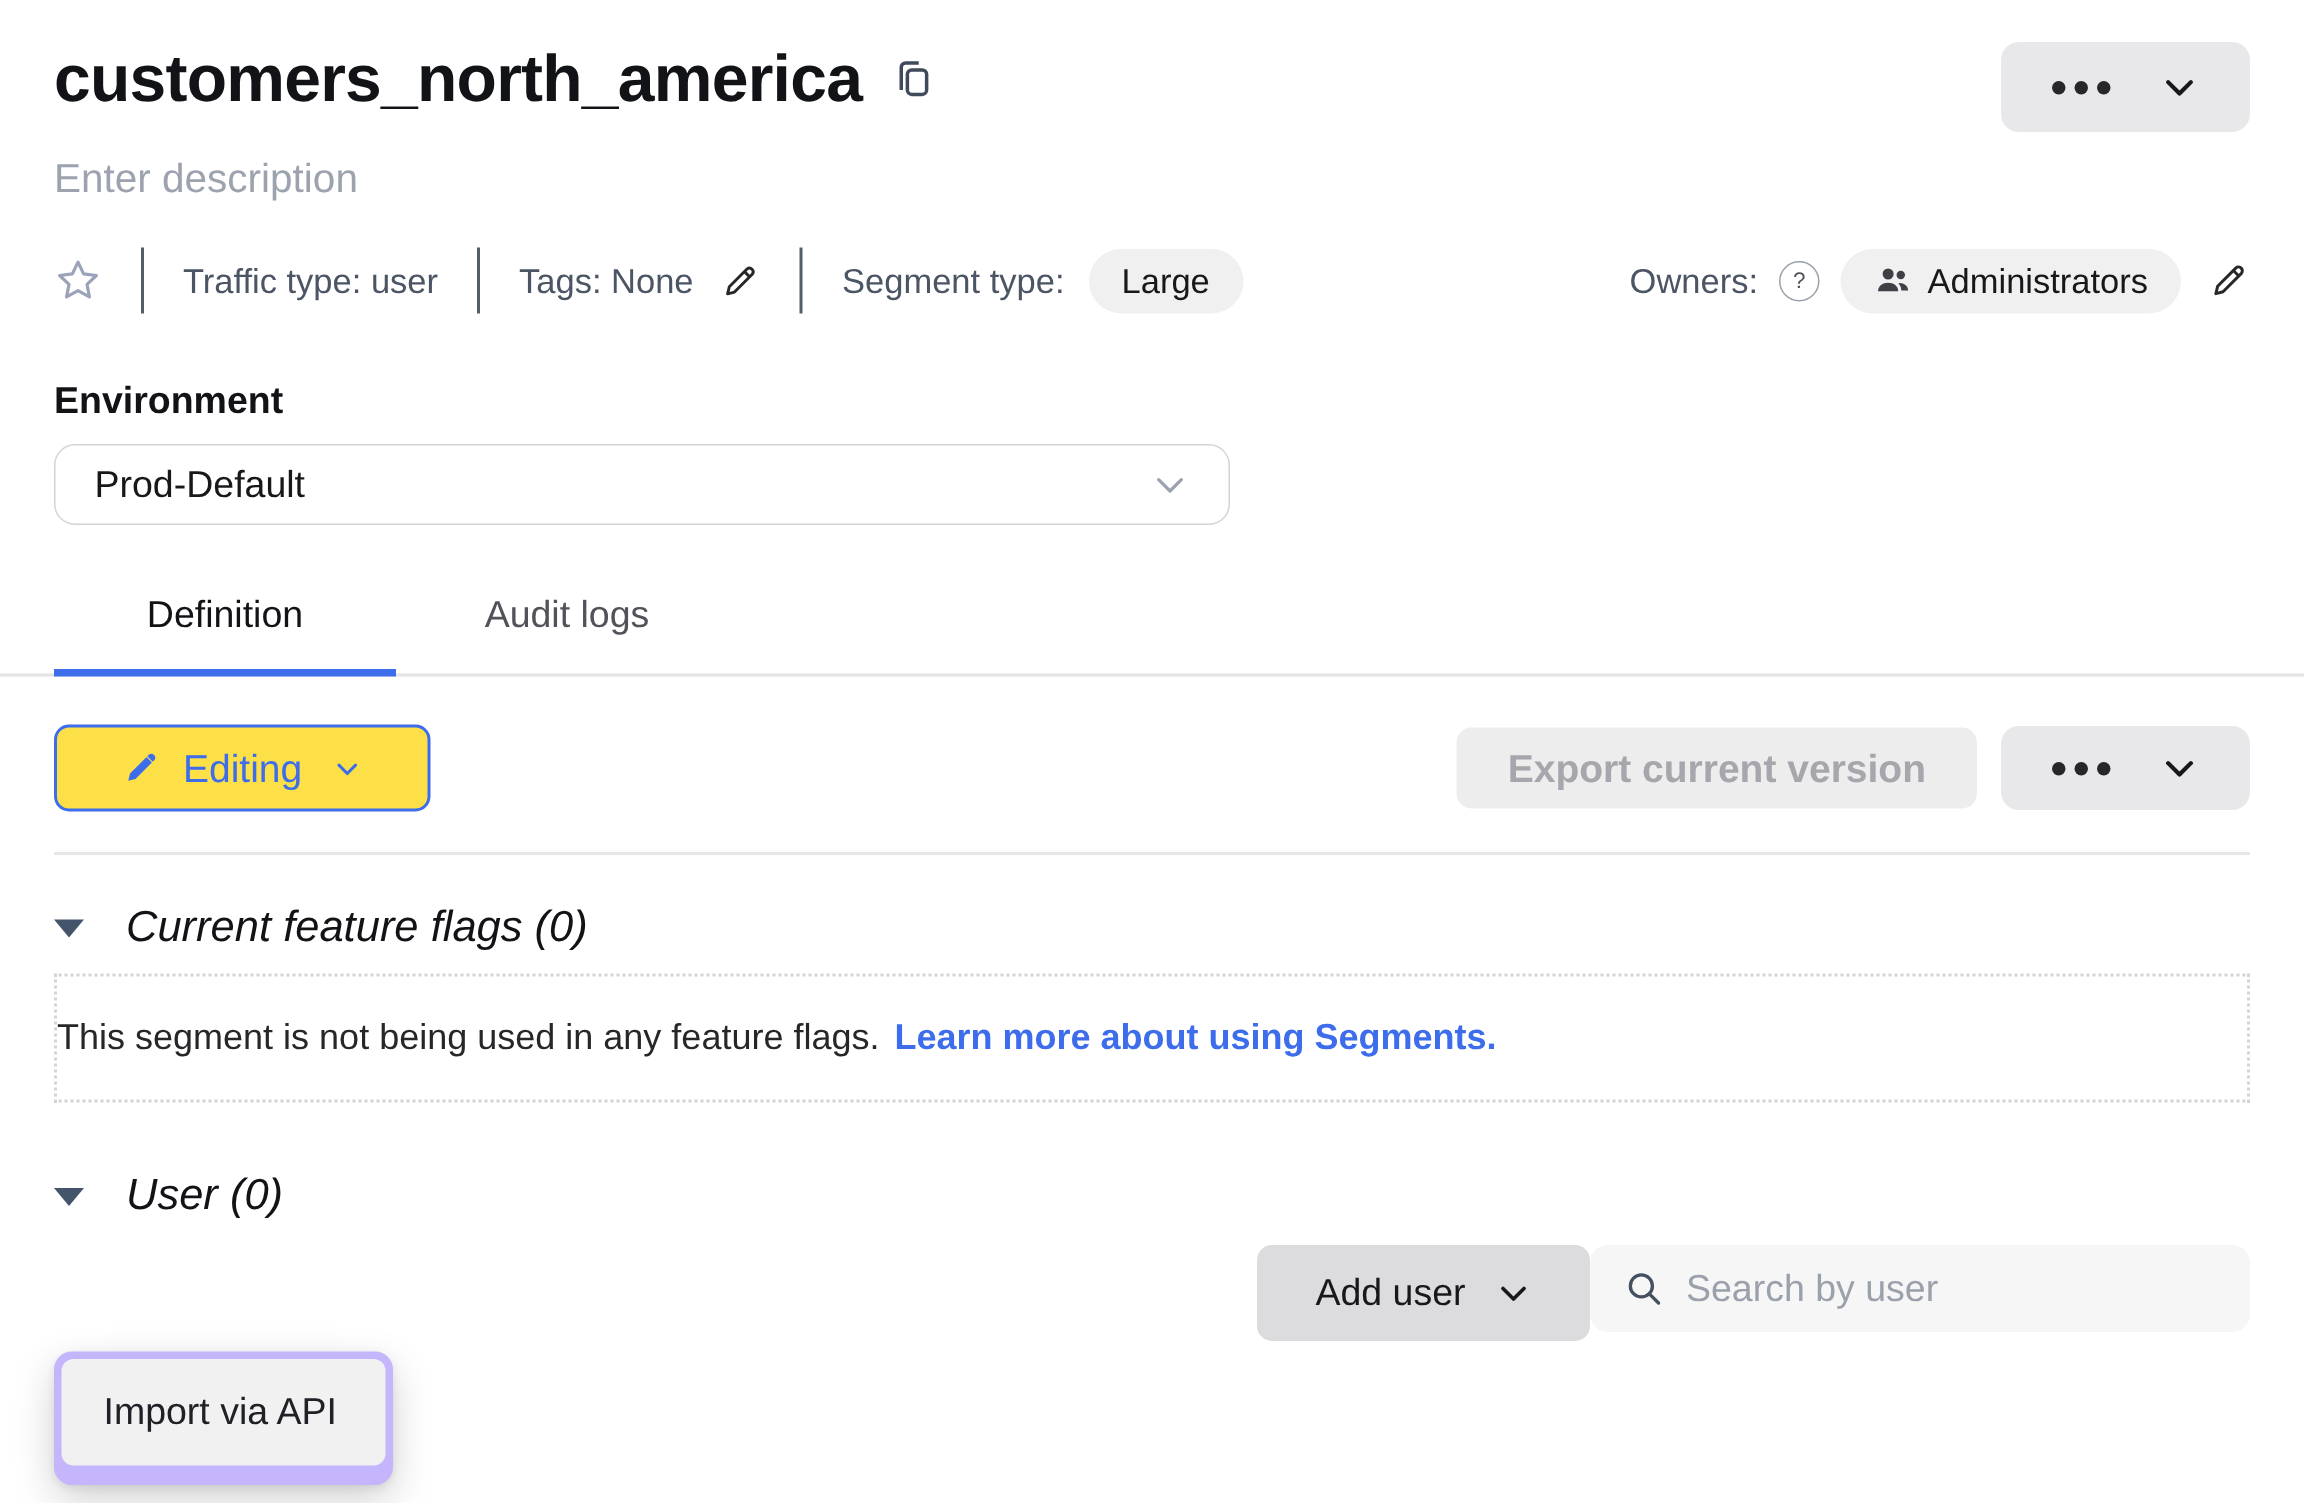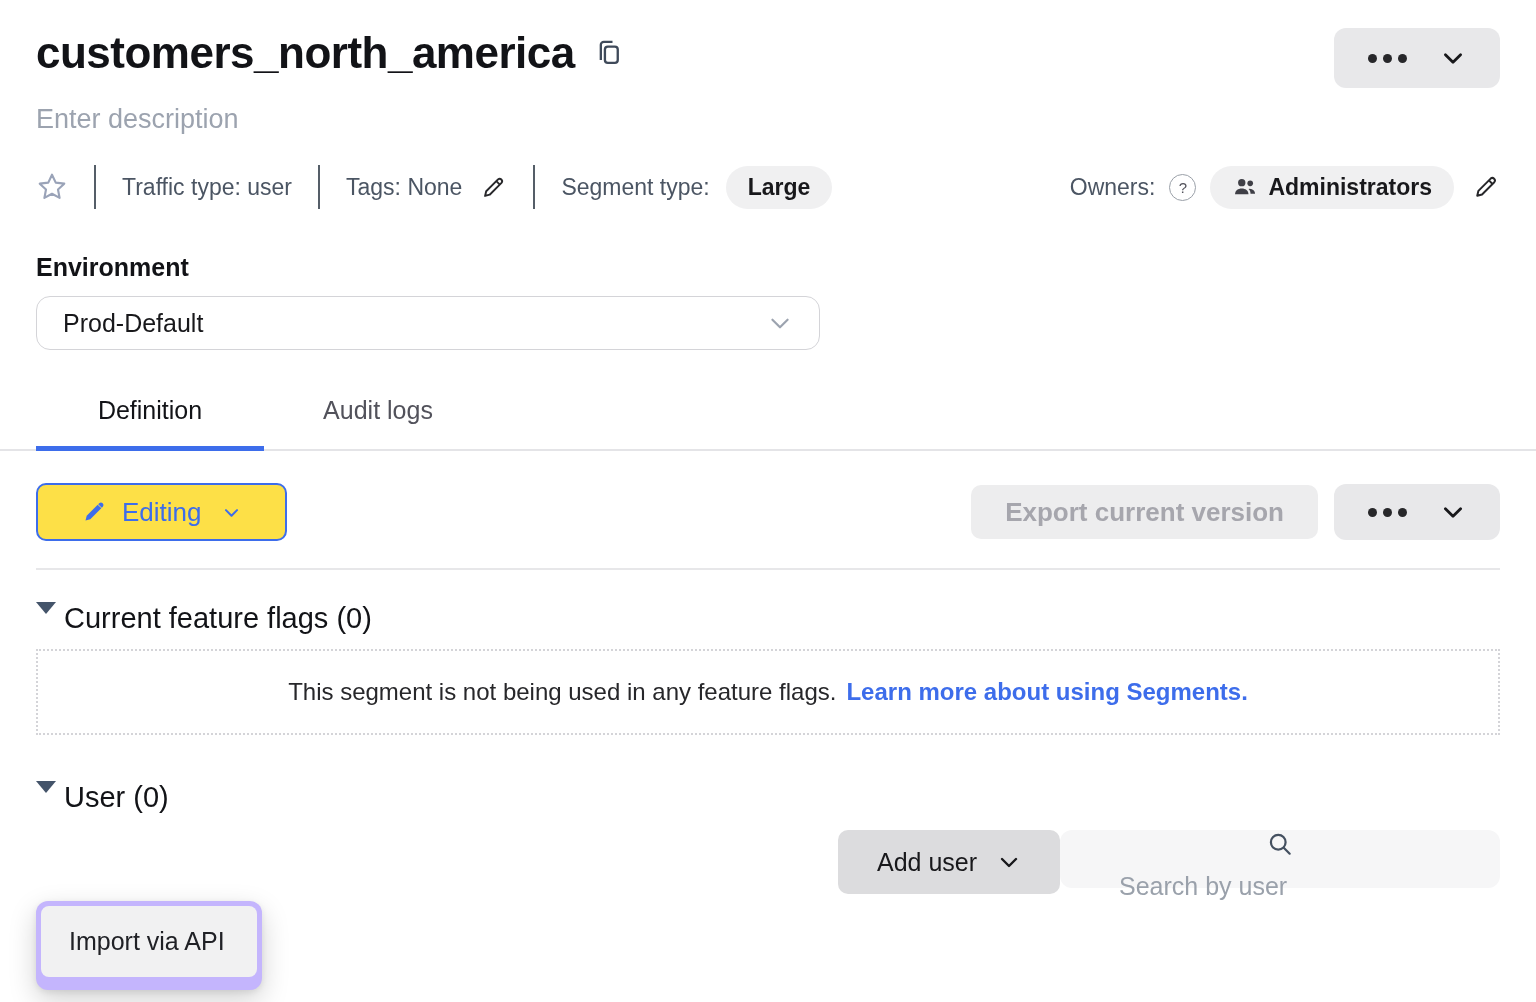--- a/index.html
+++ b/index.html
@@ -19,21 +19,21 @@
   .dots i { width: 9px; height: 9px; border-radius: 50%; background: #27272a; display: block; }
 
   .description { margin-top: 16px; font-size: 27px; color: #9ca3af; }
 
   
   .meta-row { margin-top: 30px; display: flex; align-items: center; }
   .meta-text { font-size: 23px; color: #4b5563; }
   .vdiv { width: 2px; height: 44px; background: #555e68; margin: 0 26px; }
   .vdiv.first { margin-left: 26px; }
   .pill { background: #f0f0f1; border-radius: 24px; padding: 8px 22px; font-size: 23px; color: #18181b;
-          display: inline-flex; align-items: center; gap: 10px; border: none; cursor: pointer; font-weight: bold; }
+          display: inline-flex; align-items: center; gap: 10px; border: none; cursor: pointer; }
   .meta-right { margin-left: auto; display: flex; align-items: center; gap: 14px; }
   .help-circle { width: 27px; height: 27px; border: 1.5px solid #9aa0a8; border-radius: 50%;
                  display: inline-flex; align-items: center; justify-content: center;
                  font-size: 15px; color: #52525b; }
   .meta-row .pencil { margin-left: 4px; }
 
   
   .env-label { margin-top: 44px; font-size: 25px; font-weight: 700; color: #121317; }
   .env-select { margin-top: 14px; width: 784px; height: 54px; border: 1.5px solid #d4d4d8; border-radius: 14px;
                 display: flex; align-items: center; justify-content: space-between; padding: 0 26px;
@@ -53,43 +53,43 @@
                  display: inline-flex; align-items: center; gap: 16px; padding: 0 44px; cursor: pointer;
                  font-size: 26px; color: var(--accent); font-family: inherit; }
   .toolbar-right { margin-left: auto; display: flex; align-items: center; gap: 16px; }
   .export-btn { height: 54px; background: #ededee; border: none; border-radius: 10px; padding: 0 34px;
                 font-size: 26px; font-weight: 600; color: #a6a6ad; cursor: default; font-family: inherit; }
   .more-btn.small { height: 56px; }
 
   .hdiv { margin-top: 27px; height: 2px; background: #e7e7e9; }
 
   
-  .section-header { display: flex; gap: 8px; cursor: pointer; }
+  .section-header { display: flex; align-items: center; gap: 28px; cursor: pointer; font-style: italic; }
   .section-header.flags { margin-top: 32px; }
   .section-header.user { margin-top: 46px; }
   .caret-down { width: 0; height: 0; border-left: 10px solid transparent; border-right: 10px solid transparent;
                 border-top: 12px solid #44546a; }
   .section-title { font-size: 29px; font-weight: 500; color: #121317; }
 
   .dotted-box { margin-top: 14px; border: 2px dotted #d4d4d8; height: 86px;
-                display: flex; align-items: center; justify-content: center; gap: 10px; }
+                display: flex; align-items: center; justify-content: flex-start; gap: 10px; }
   .dotted-box .msg { font-size: 24px; color: #27272a; }
   .dotted-box .link { font-size: 24px; font-weight: 700; color: var(--accent); text-decoration: none; cursor: pointer; }
 
   
   .user-controls { margin-top: 16px; display: flex; align-items: flex-start; justify-content: flex-end; position: relative; }
   .add-user-btn { width: 222px; height: 64px; background: #dcdcde; border: none; border-radius: 10px;
                   display: inline-flex; align-items: center; justify-content: center; gap: 20px;
                   font-size: 25px; color: #18181b; cursor: pointer; font-family: inherit; }
   .dropdown { position: absolute; left: 0; top: 71px; width: 226px; background: #c4b5fd; border-radius: 12px;
               padding: 5px 5px 13px; box-shadow: 0 10px 28px rgba(0,0,0,0.18), 0 2px 6px rgba(0,0,0,0.08); z-index: 5; }
   .dropdown-item { background: #f1f1f2; border-radius: 8px; padding: 21px 28px; font-size: 25px; color: #202126; cursor: pointer; }
 
   .search-box { width: 440px; height: 58px; background: #f6f6f7; border-radius: 12px;
-                display: flex; align-items: center; gap: 14px; padding: 0 22px; flex-direction: column; }
+                display: flex; align-items: center; gap: 14px; padding: 0 22px; }
   .search-box input { border: none; background: transparent; outline: none; font-size: 25px; flex: 1;
                       font-family: inherit; color: #18181b; }
   .search-box input::placeholder { color: #9aa1ab; }
 
   svg { display: block; }
 </style>
 </head>
 <body>
 
 <div class="page">

